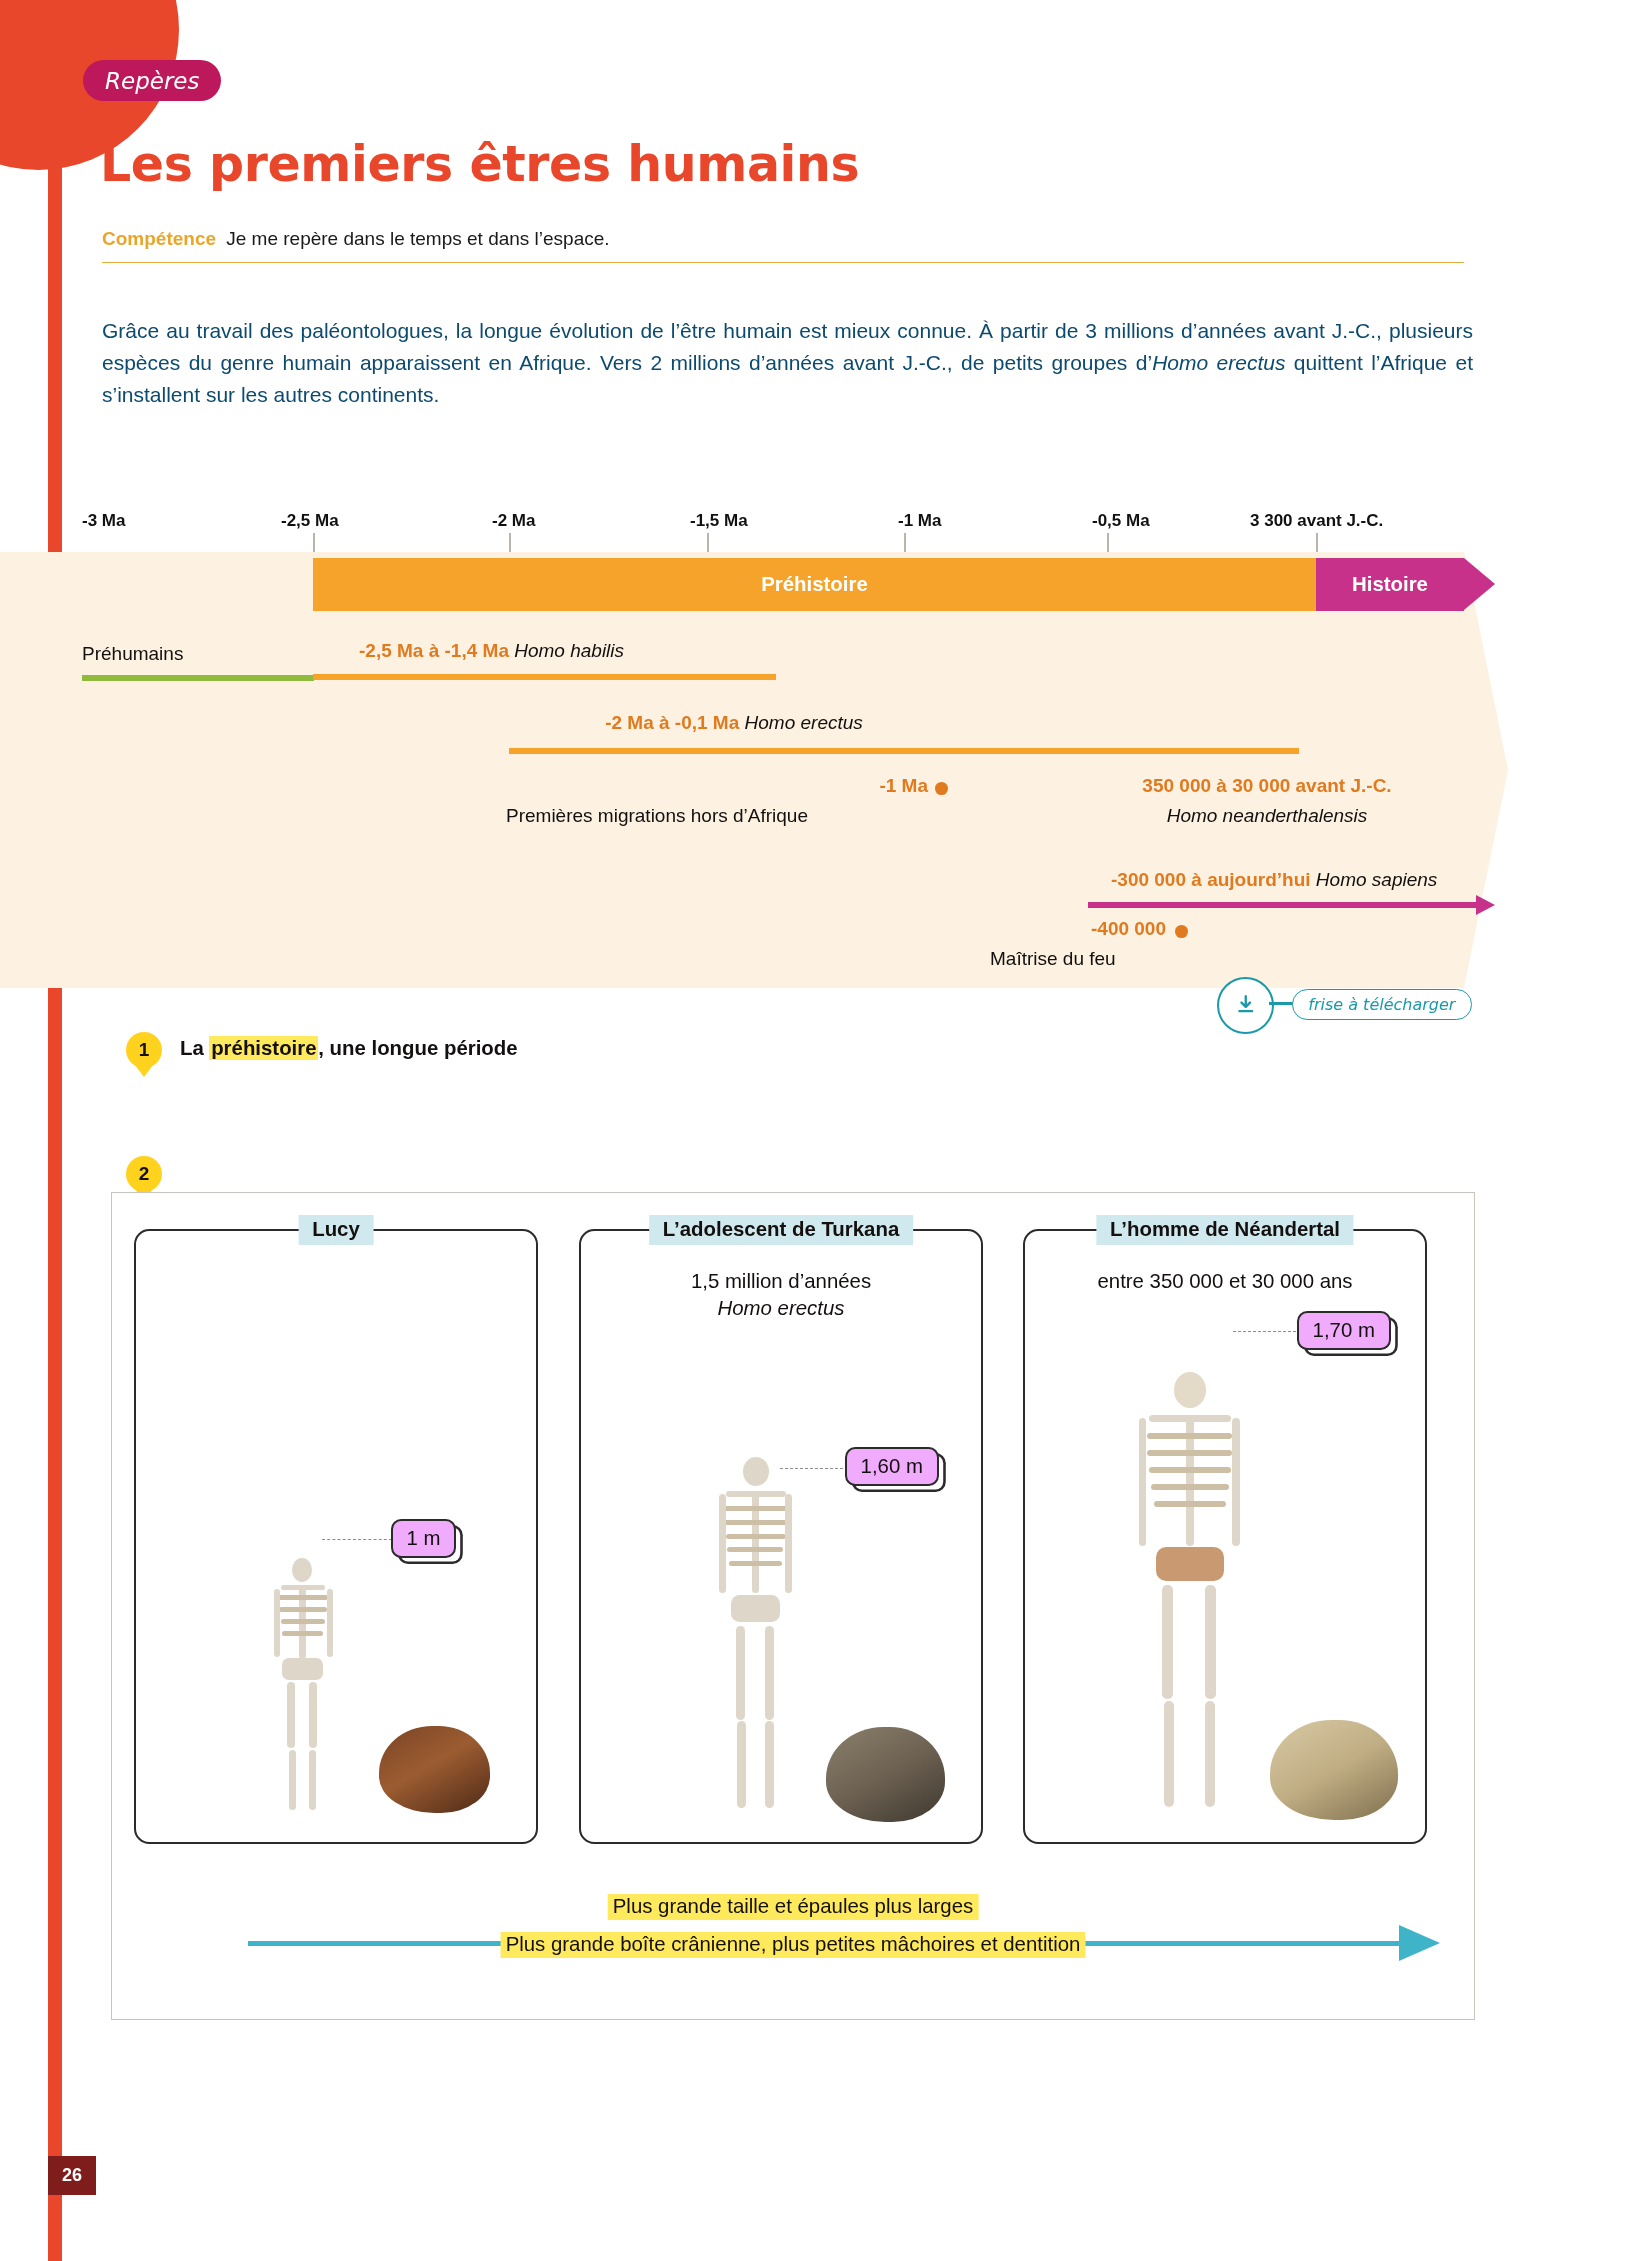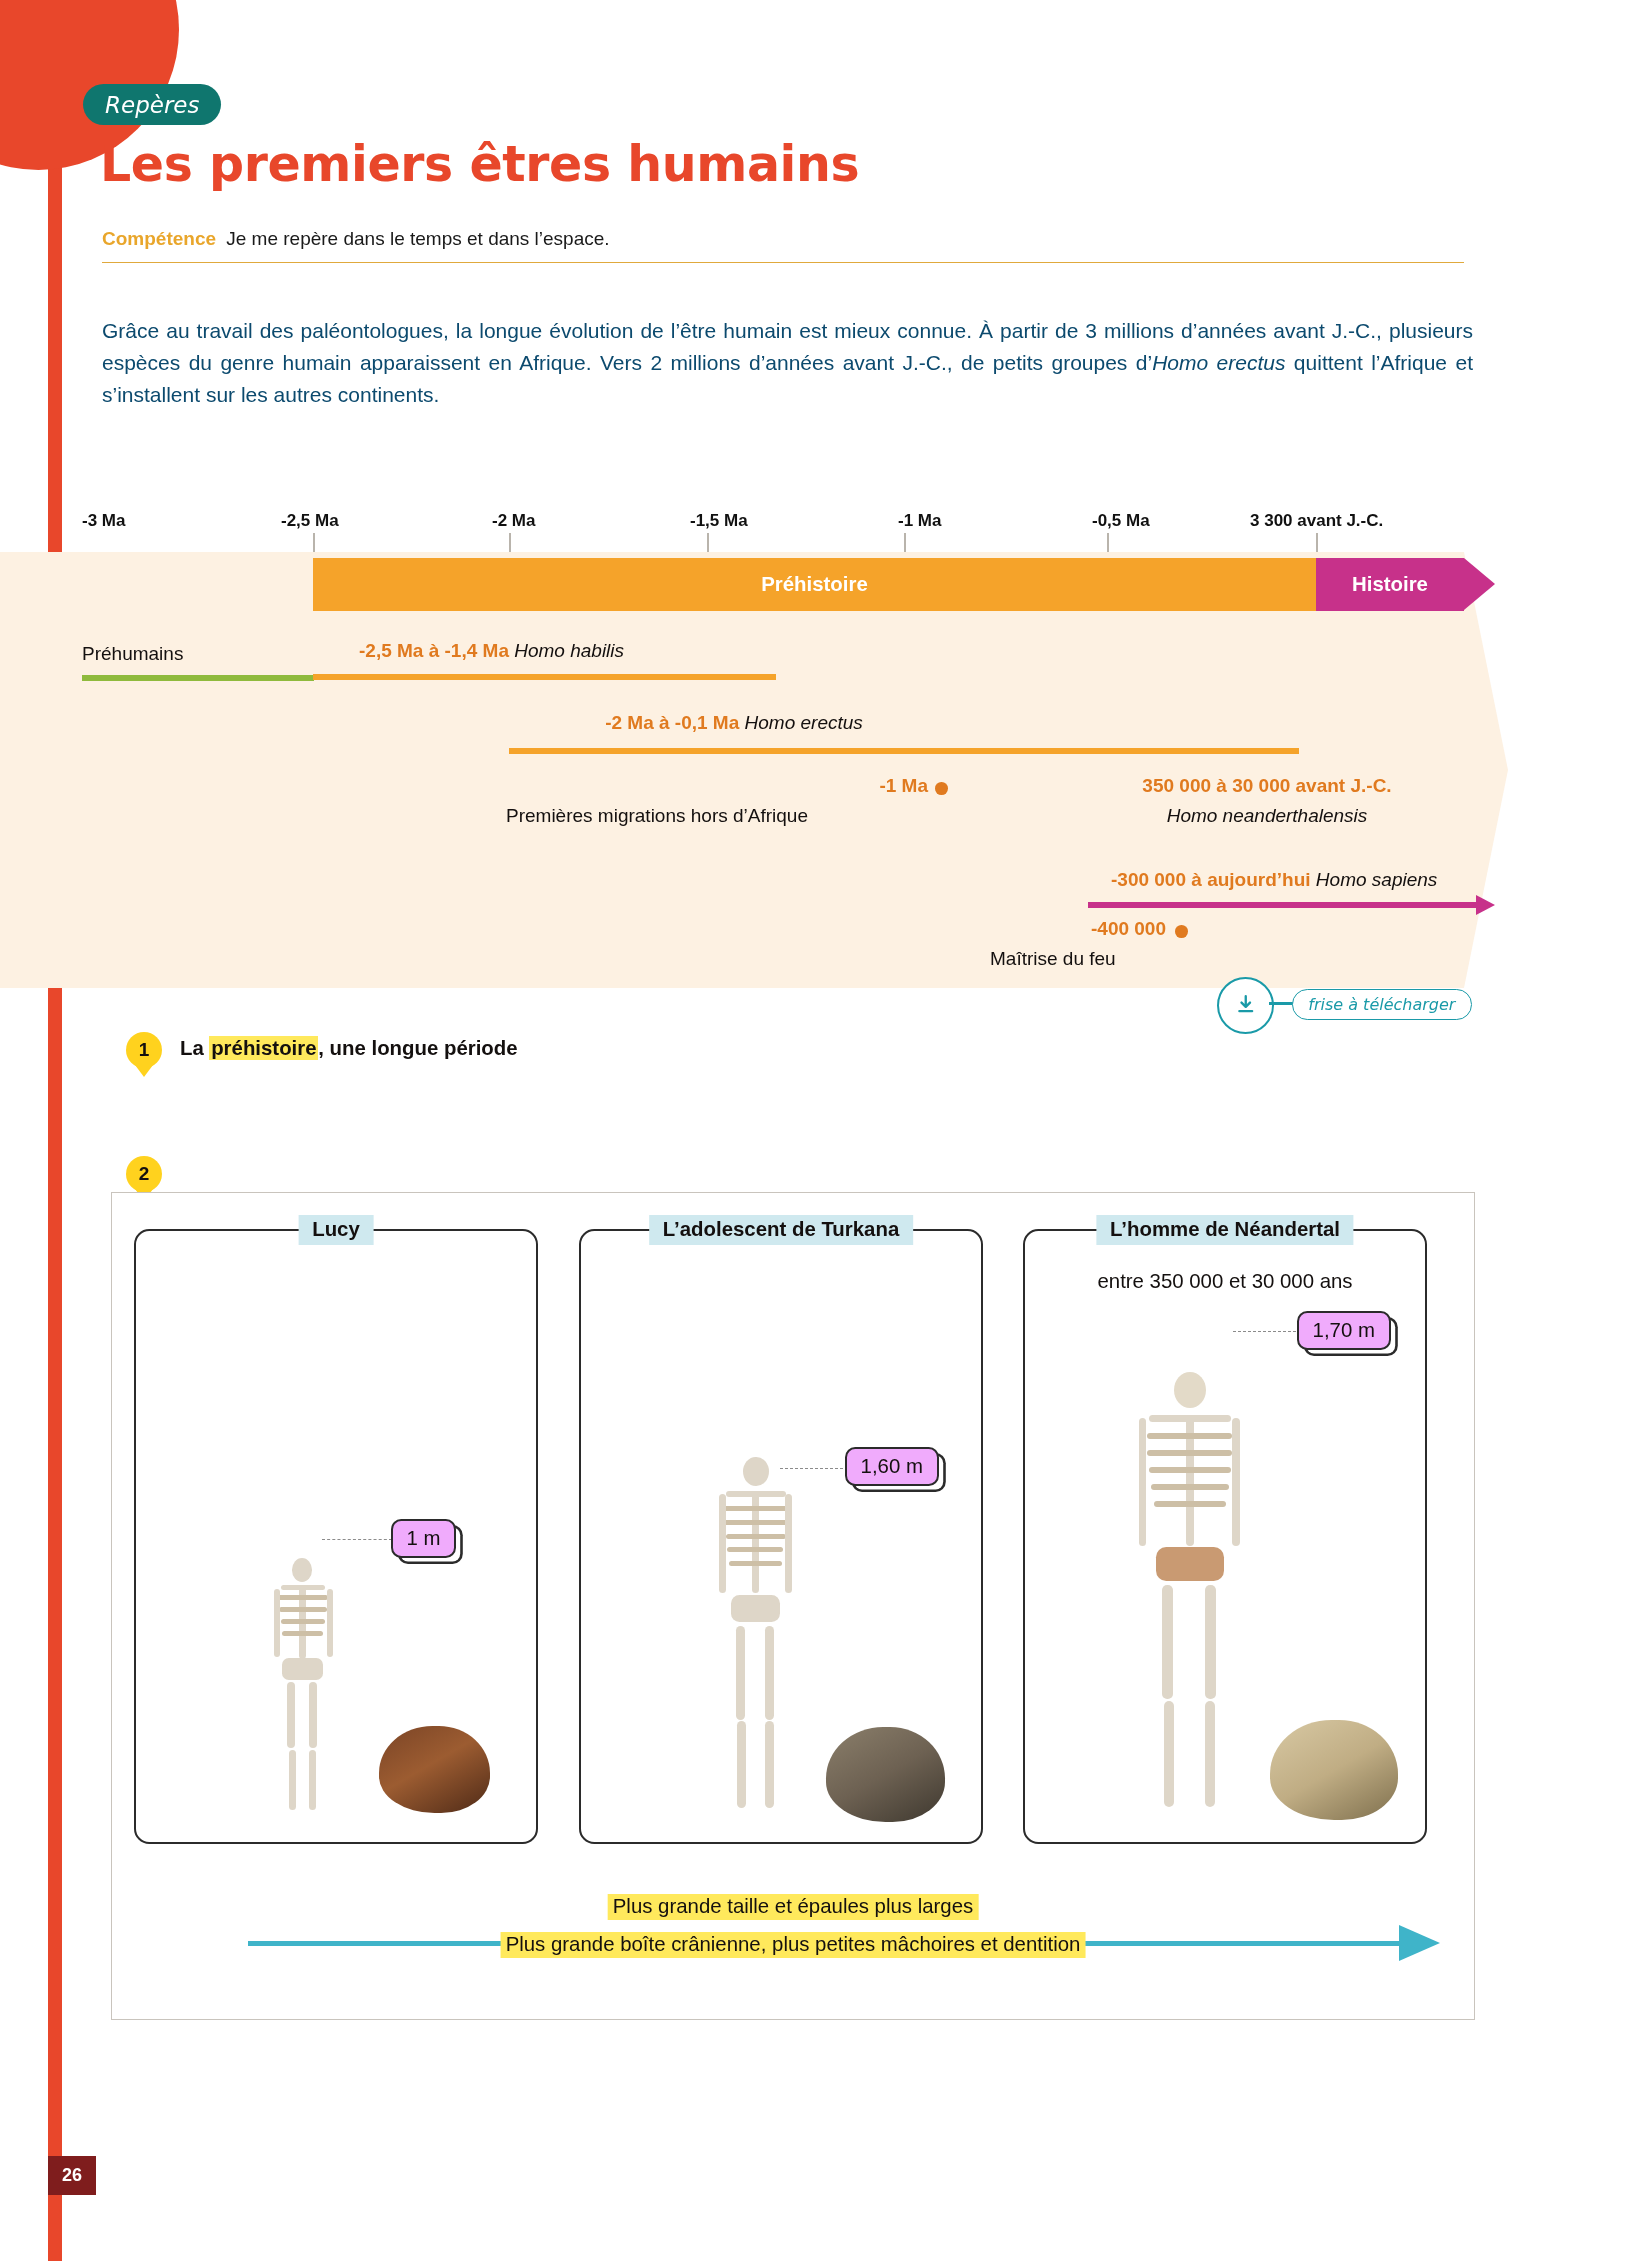--- a/index.html
+++ b/index.html
@@ -42,29 +42,28 @@
     justify-content: center;
     font-weight: 600;
   }
 
   
   .reperes-pill {
     position: absolute;
     left: 83px; top: 60px;
     height: 41px;
     padding: 0 22px;
-    background: #0f766e;
+    background: #be185d;
     color: #fff;
     border-radius: 22px;
     display: flex;
     align-items: center;
     font-size: 23px;
     font-style: italic;
     font-family: "DejaVu Sans", sans-serif;
-    margin-top: 24px;
   }
   .main-title {
     position: absolute;
     left: 100px; top: 136px;
     font-size: 49px;
     font-weight: bold;
     color: #e8472b;
     letter-spacing: -0.4px;
     font-family: "DejaVu Sans", sans-serif;
   }
@@ -587,20 +586,24 @@
       <div class="bone" style="left:54px; top:124px; width:7.7px; height:66px;"></div>
       <div class="bone" style="left:34px; top:192px; width:6.8px; height:60px;"></div>
       <div class="bone" style="left:54px; top:192px; width:6.8px; height:60px;"></div>
     </div>
 
     <div class="skull-img" style="left:243px; bottom:29px; width:111px; height:87px; background:linear-gradient(150deg,#7a4426 0%,#9c5c31 45%,#4e2a17 100%);"></div>
   </div>
 
   <div class="panel" style="left:467px;">
     <div class="panel-title">L’adolescent de Turkana</div>
+    <div class="panel-lines">
+      <div>1,5 million d’années</div>
+      <div class="it">Homo erectus</div>
+    </div>
 
     <div class="leader" style="left:199px; top:237px; width:68px;"></div>
     <div class="height-tag" style="left:264px; top:216px;">1,60 m</div>
 
     <div class="skel" style="left:119px; bottom:19px; width:111px; height:366px;">
       <div class="bone" style="left:43px; top:0; width:25.5px; height:29px; border-radius:50%;"></div>
       <div class="bone" style="left:25.5px; top:34px; width:60px; height:6px;"></div>
       <div class="bone" style="left:52px; top:37px; width:6.8px; height:99px;"></div>
       <div class="bone dark" style="left:24px; top:49px; width:63px; height:5.1px;"></div>
       <div class="bone dark" style="left:24px; top:63px; width:63px; height:5.1px;"></div>

